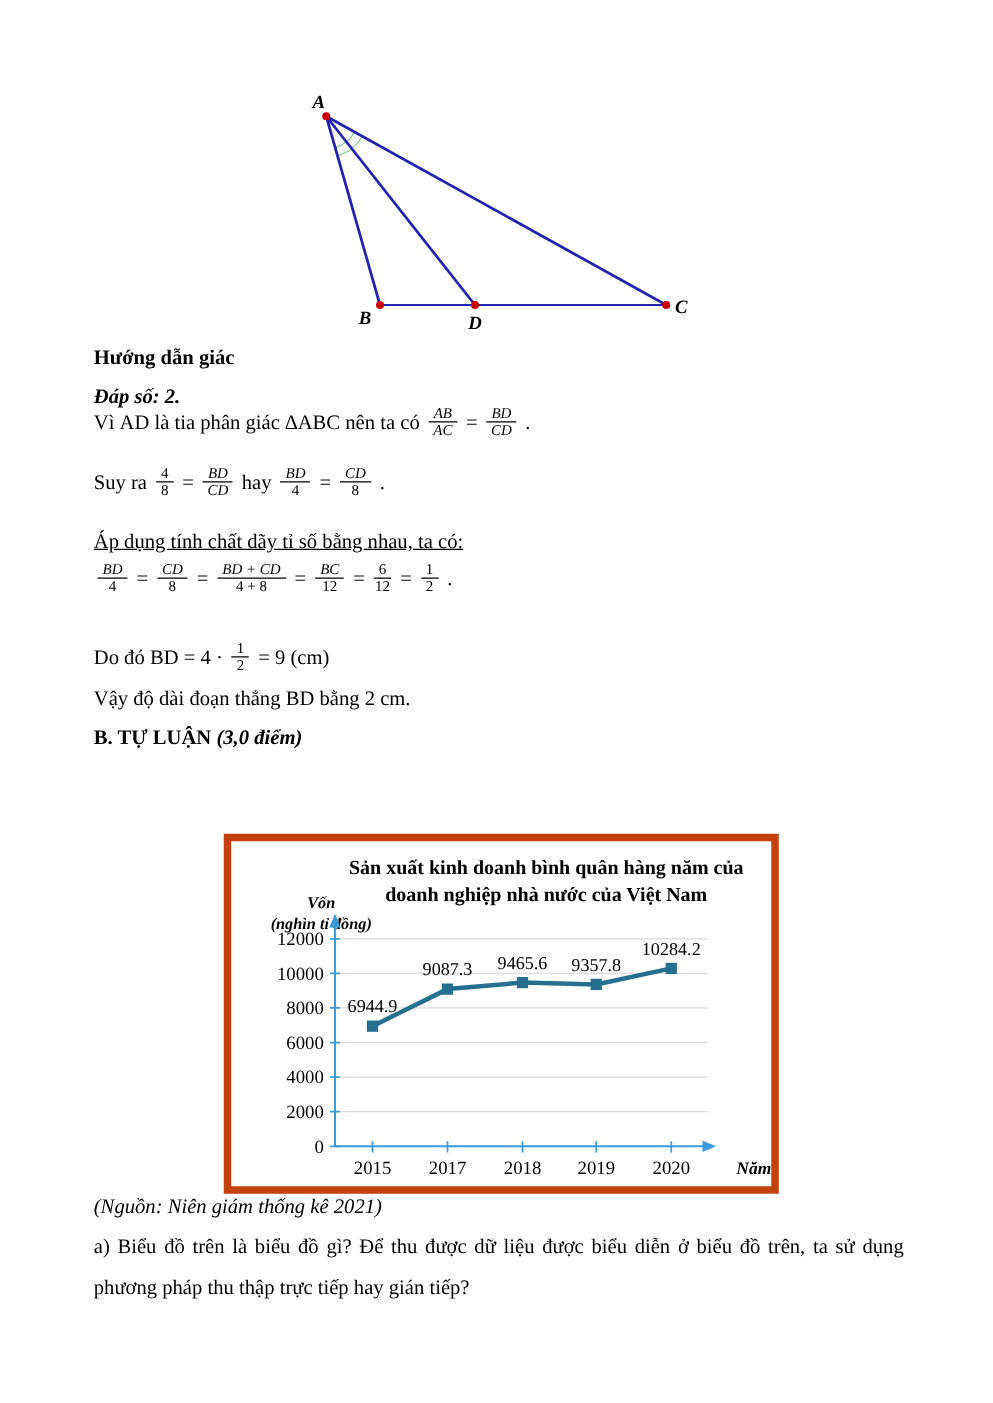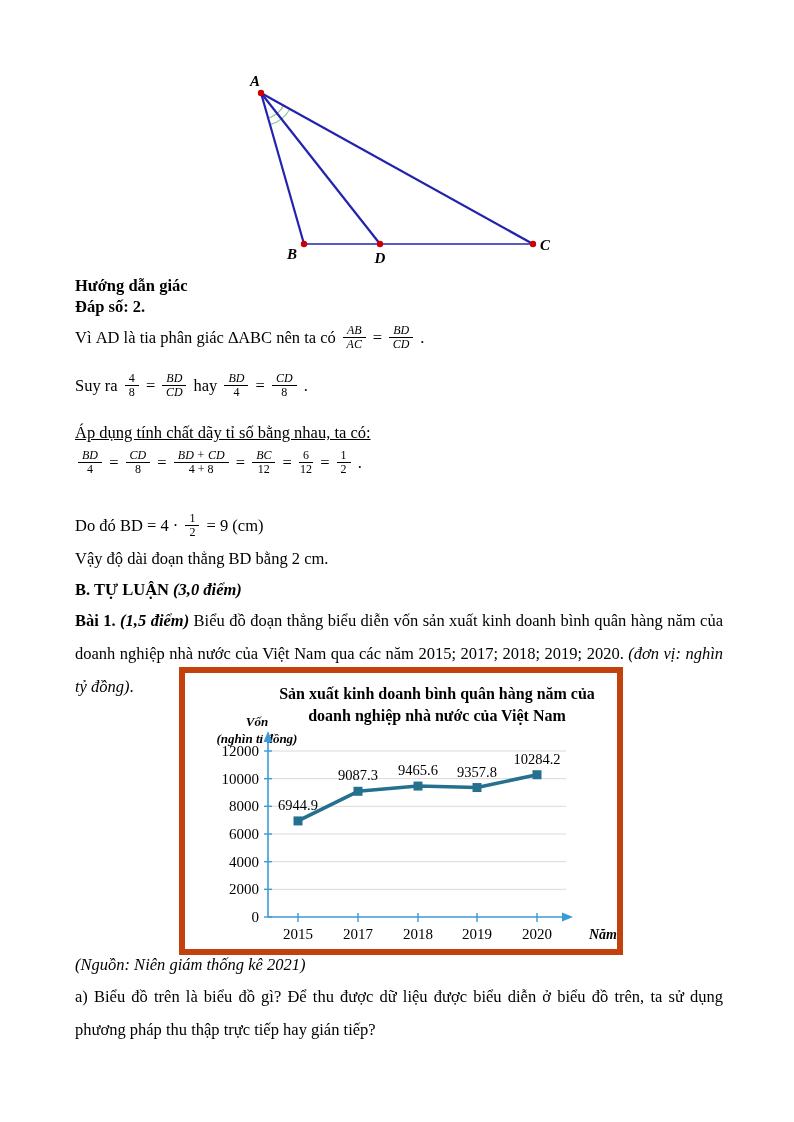--- a/index.html
+++ b/index.html
@@ -42,34 +42,33 @@
     <circle cx="212" cy="174" r="3.2" fill="#CC0000"></circle>
     <circle cx="365" cy="174" r="3.2" fill="#CC0000"></circle>
 
     <text x="87" y="16" font-size="15" font-weight="bold" font-style="italic" text-anchor="middle">A</text>
     <text x="124" y="189" font-size="15" font-weight="bold" font-style="italic" text-anchor="middle">B</text>
     <text x="212" y="193" font-size="15" font-weight="bold" font-style="italic" text-anchor="middle">D</text>
     <text x="372" y="180" font-size="15" font-weight="bold" font-style="italic" text-anchor="start">C</text>
   </svg>
 
   <div class="abs txt bold" style="top:276px;">Hướng dẫn giác</div>
-  <div class="abs txt bold" style="top:297px;">Đáp số: 2.</div>
+  <div class="abs txt bold" style="top:307px;font-style:italic;">Đáp số: 2.</div>
 
   <div class="abs math-line" style="top:324px;"><span>Vì </span><span class="mvar">AD</span><span> là tia phân giác </span><span>∆</span><span class="mvar">ABC</span><span> nên ta có </span><span class="frac"><span class="num it">AB</span><span class="den it">AC</span></span><span> = </span><span class="frac"><span class="num it">BD</span><span class="den it">CD</span></span><span> .</span></div>
   <div class="abs math-line" style="top:372px;"><span>Suy ra </span><span class="frac"><span class="num">4</span><span class="den">8</span></span><span> = </span><span class="frac"><span class="num it">BD</span><span class="den it">CD</span></span><span> hay </span><span class="frac"><span class="num it">BD</span><span class="den">4</span></span><span> = </span><span class="frac"><span class="num it">CD</span><span class="den">8</span></span><span> .</span></div>
   <div class="abs math-line" style="top:423px;text-decoration:underline;"><span>Áp dụng tính chất dãy tỉ số bằng nhau, ta có:</span></div>
   <div class="abs math-line" style="top:449px;"><span class="frac"><span class="num it">BD</span><span class="den">4</span></span><span> = </span><span class="frac"><span class="num it">CD</span><span class="den">8</span></span><span> = </span><span class="frac"><span class="num it">BD + CD</span><span class="den">4 + 8</span></span><span> = </span><span class="frac"><span class="num it">BC</span><span class="den">12</span></span><span> = </span><span class="frac"><span class="num">6</span><span class="den">12</span></span><span> = </span><span class="frac"><span class="num">1</span><span class="den">2</span></span><span> .</span></div>
   <div class="abs math-line" style="top:512px;"><span>Do đó </span><span class="mvar">BD</span><span> = 4 · </span><span class="frac"><span class="num">1</span><span class="den">2</span></span><span> = 9 (cm)</span></div>
   <div class="abs txt" style="top:549px;">
     <span class="math-line"><span>Vậy độ dài đoạn thẳng </span><span class="mvar">BD</span><span> bằng 2 cm.</span></span>
   </div>
 
   <div class="abs txt" style="top:580px;"><b>B. TỰ LUẬN</b> <b><i>(3,0 điểm)</i></b></div>
 
-  <p class="abs para" style="top:604px;"><b>Bài 1.</b> <b><i>(1,5 điểm)</i></b> <span>Biểu đồ đoạn thẳng biểu diễn vốn sản xuất kinh doanh bình quân hàng năm của doanh nghiệp nhà nước của Việt Nam qua các năm 2015; 2017; 2018; 2019; 2020.</span> <i>(đơn vị: nghìn tỷ đồng)</i><span>.</span></p>
 
   <div class="chart-box">
     <svg id="chart-svg" width="432" height="276" viewBox="0 0 432 276">
         <text x="252" y="26" font-size="16" font-weight="bold" text-anchor="middle" fill="#000000">Sản xuất kinh doanh bình quân hàng năm của</text>
         <text x="252" y="48" font-size="16" font-weight="bold" text-anchor="middle" fill="#000000">doanh nghiệp nhà nước của Việt Nam</text>
         <text x="72" y="53" font-size="13" font-weight="bold" font-style="italic" text-anchor="middle" fill="#000000">Vốn</text>
         <text x="72" y="70" font-size="13" font-weight="bold" font-style="italic" text-anchor="middle" fill="#000000">(nghìn tỉ đồng)</text>
         <line x1="83" y1="216.33333333333334" x2="381" y2="216.33333333333334" stroke="#DADADA" stroke-width="1"></line>
         <line x1="83" y1="188.66666666666669" x2="381" y2="188.66666666666669" stroke="#DADADA" stroke-width="1"></line>
         <line x1="83" y1="161" x2="381" y2="161" stroke="#DADADA" stroke-width="1"></line>

